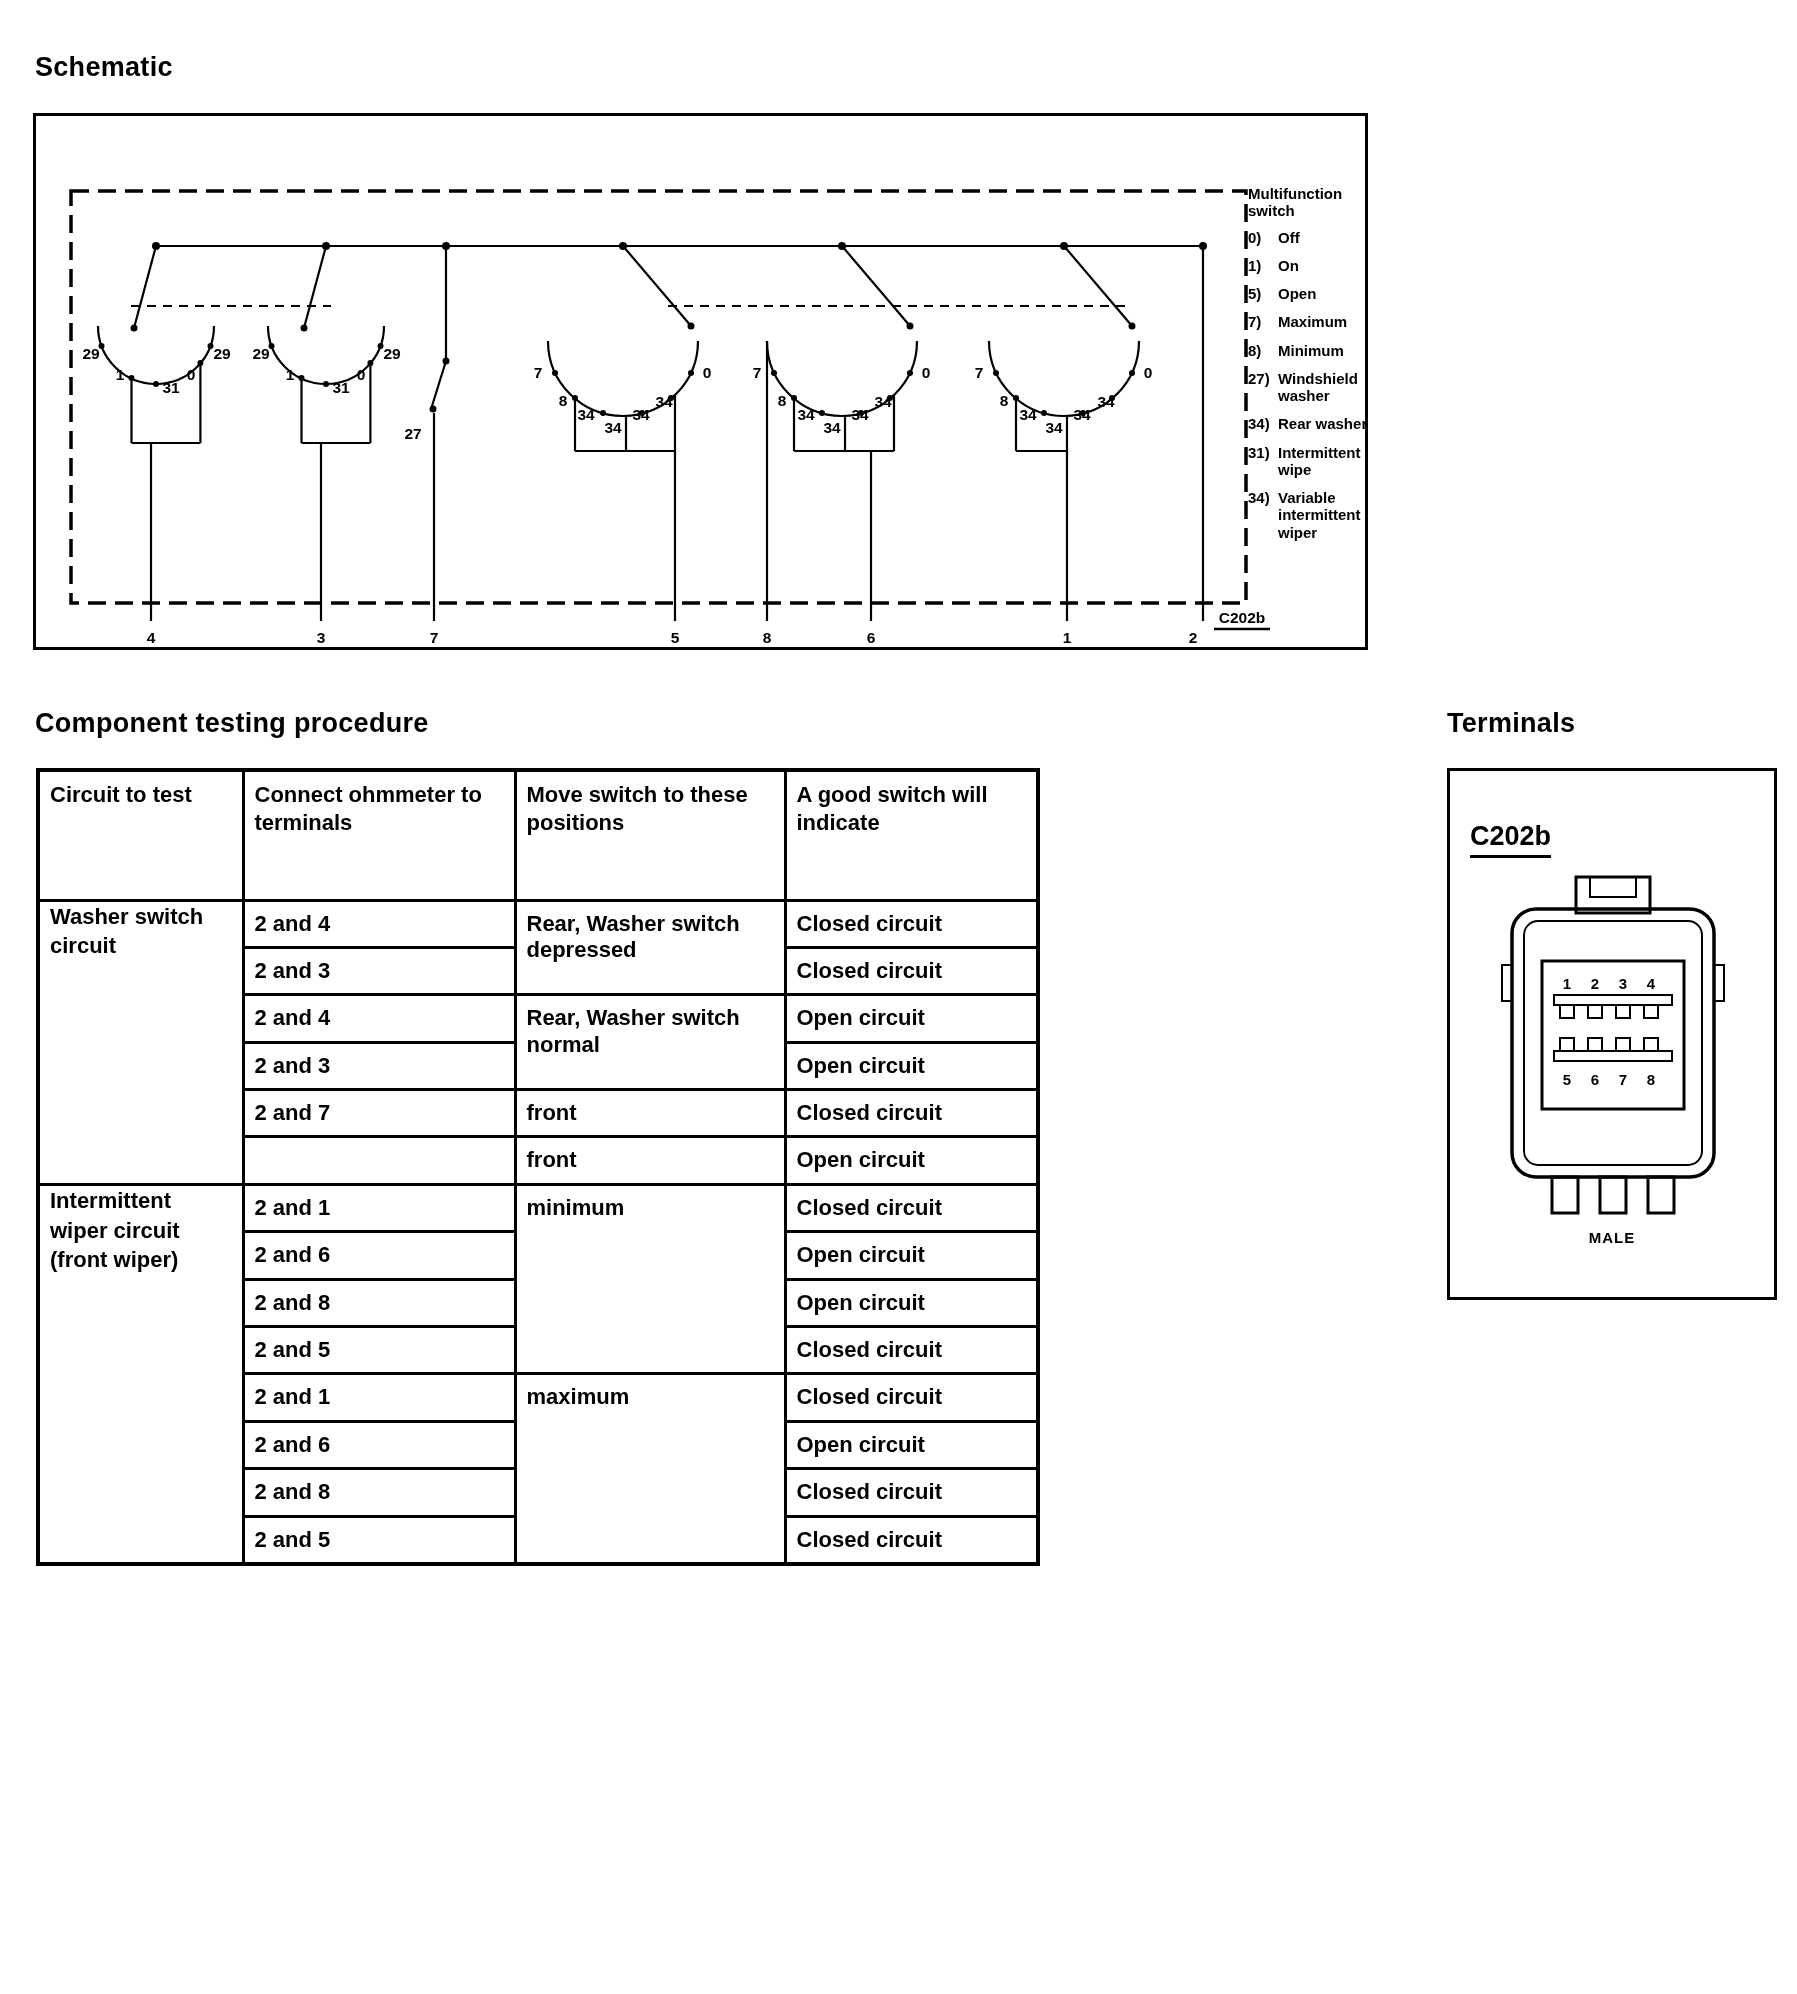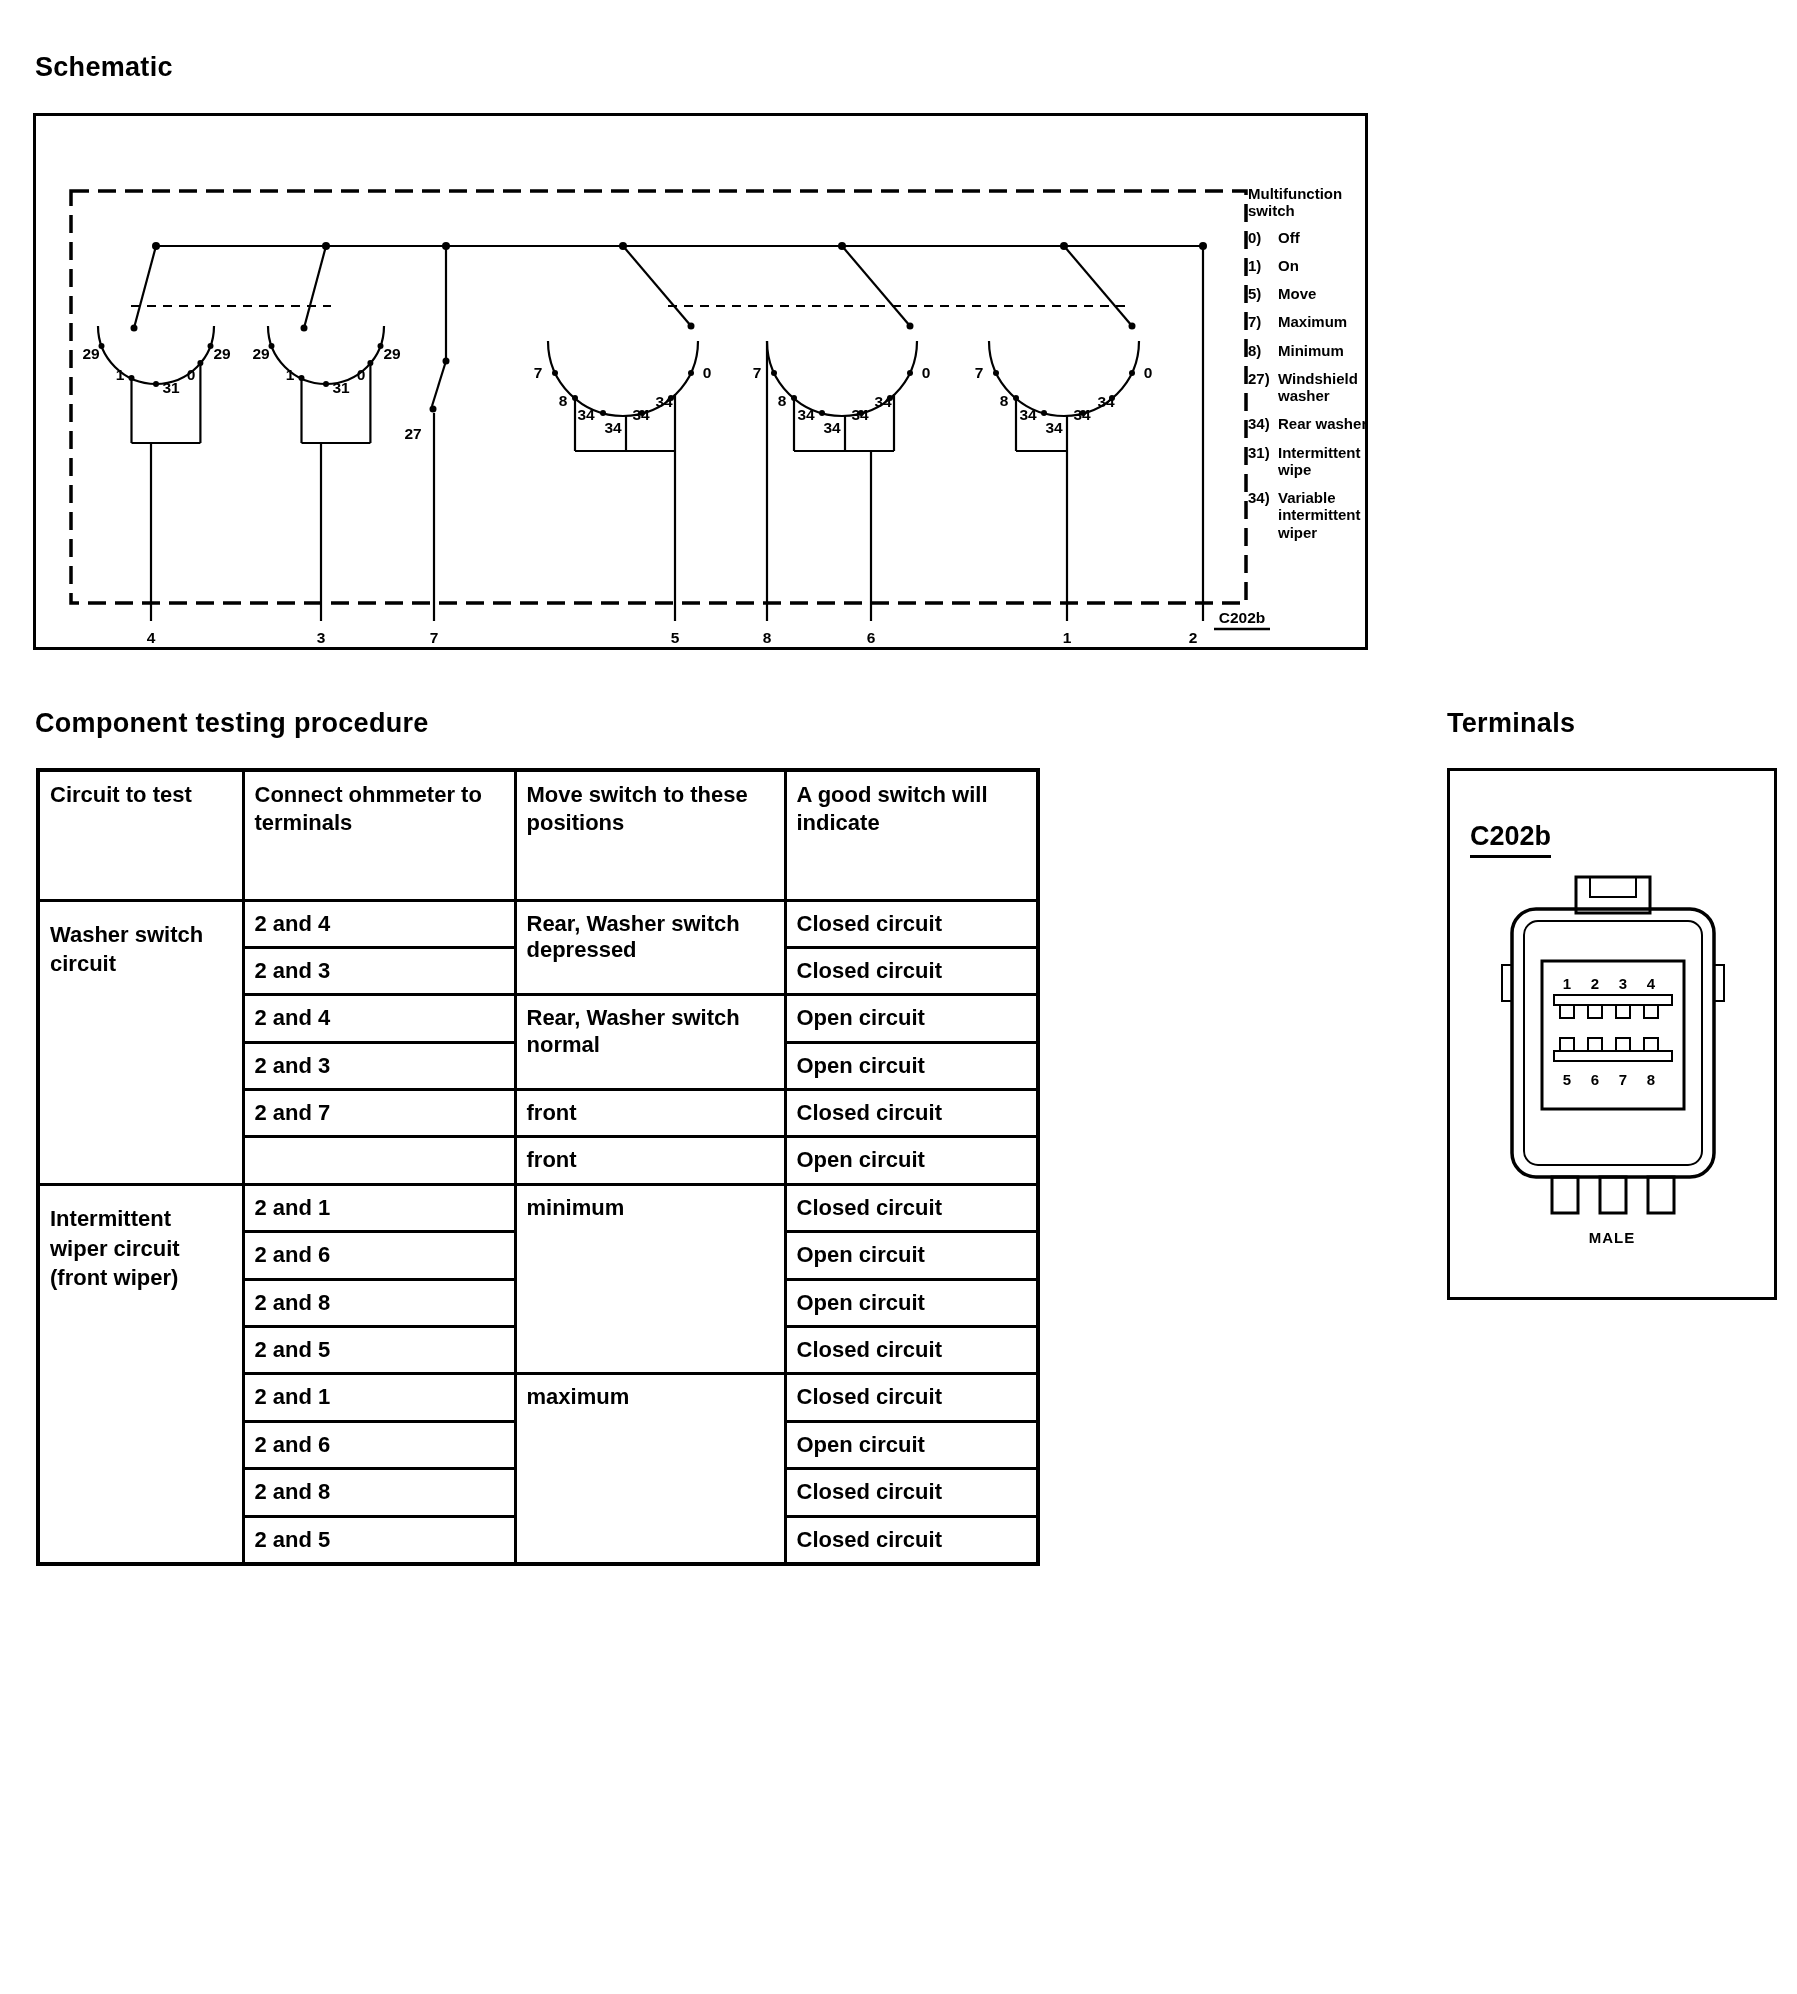--- a/index.html
+++ b/index.html
@@ -43,21 +43,21 @@
   }
   #test-table th, #test-table td {
     border:3px solid #000;
     font-size:22px; font-weight:bold;
     text-align:left; vertical-align:top;
     padding:9px 10px;
     overflow:hidden;
   }
   #test-table th { height:130px; line-height:1.25; }
   #test-table td { height:43px; line-height:1.2; }
-  #test-table td.circuit { padding-top:18px; line-height:1.35; }
+  #test-table td.circuit { padding-top:0; line-height:1.35; }
 
   
   #terminals-box {
     position:absolute; left:1447px; top:768px;
     width:330px; height:532px;
     border:3px solid #000;
   }
   #c202b-label {
     position:absolute; left:20px; top:50px;
     font-size:27px; font-weight:bold;
@@ -240,21 +240,21 @@
     <div class="lg-item">
       <span class="lg-code">0)</span>
       <span class="lg-label">Off</span>
     </div>
     <div class="lg-item">
       <span class="lg-code">1)</span>
       <span class="lg-label">On</span>
     </div>
     <div class="lg-item">
       <span class="lg-code">5)</span>
-      <span class="lg-label">Move</span>
+      <span class="lg-label">Open</span>
     </div>
     <div class="lg-item">
       <span class="lg-code">7)</span>
       <span class="lg-label">Maximum</span>
     </div>
     <div class="lg-item">
       <span class="lg-code">8)</span>
       <span class="lg-label">Minimum</span>
     </div>
     <div class="lg-item">

